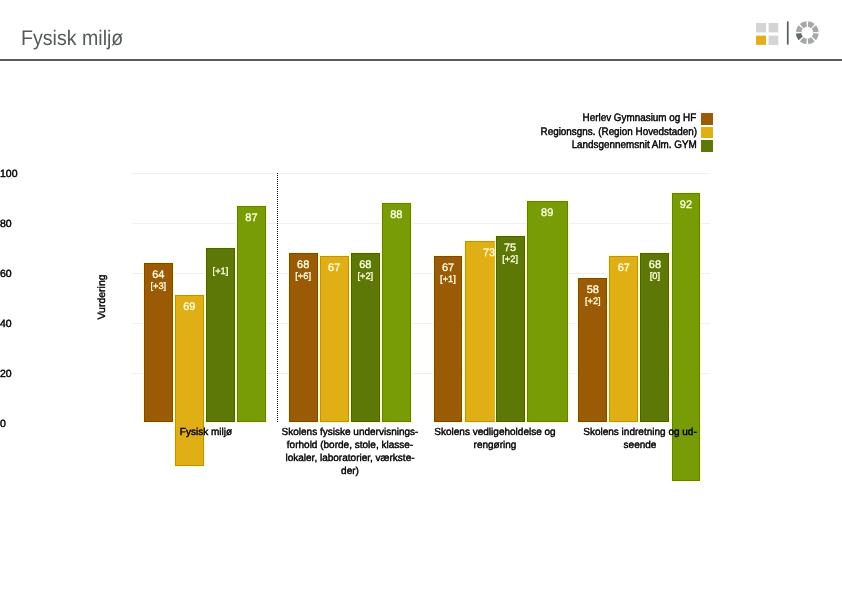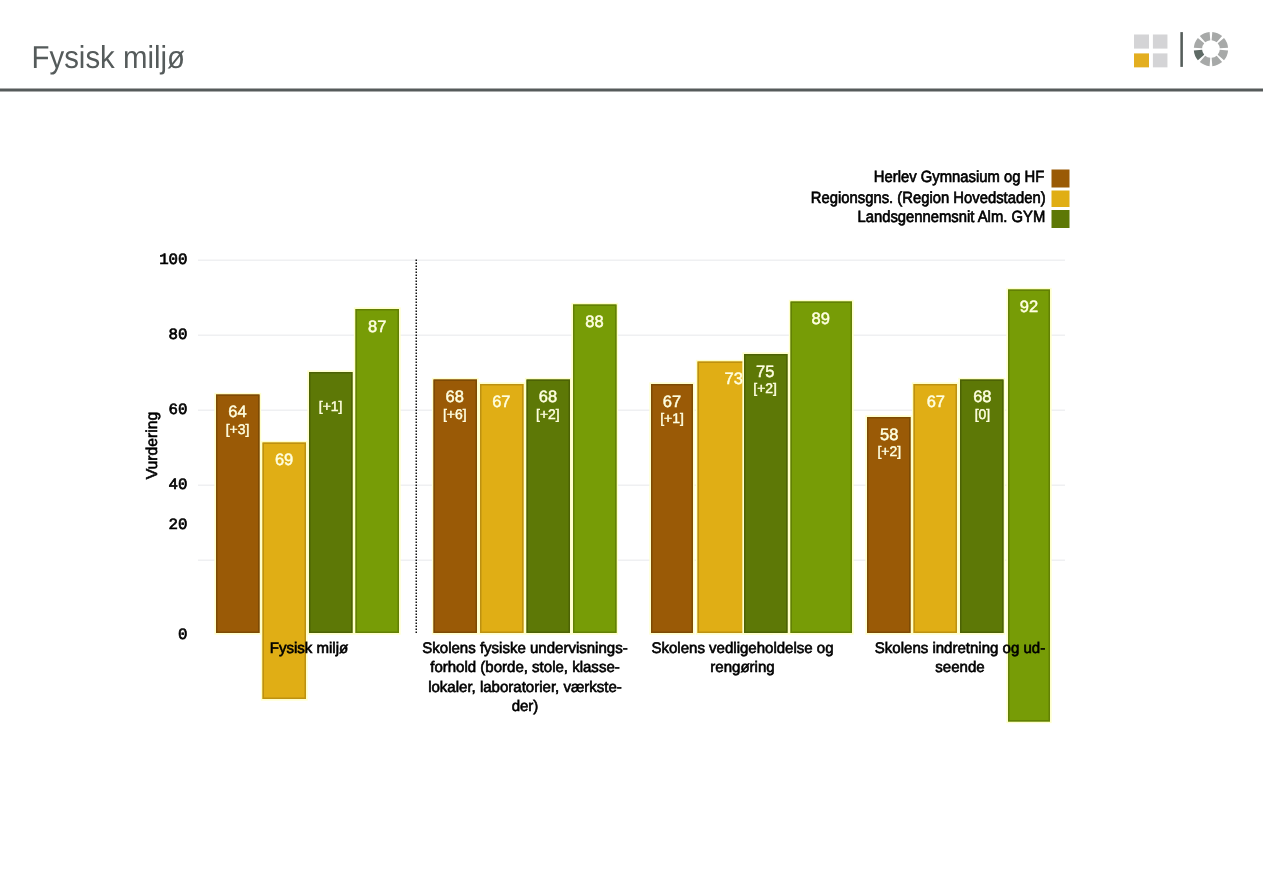--- a/index.html
+++ b/index.html
@@ -12,22 +12,22 @@
   #slide-title{position:absolute;left:21px;top:27px;font-size:21.2px;color:#555b5b;
                letter-spacing:0px;white-space:nowrap;transform:scaleX(0.925);transform-origin:0 50%;}
   #header-rule{position:absolute;left:0;top:59.2px;width:842px;height:1.6px;background:#565b5b;}
 
   
   #logo{position:absolute;left:755.6px;top:22.6px;width:68px;height:34px;}
 
   
   #chart{position:absolute;left:0;top:0;width:842px;height:595px;}
   .gridline{position:absolute;left:0;width:578px;height:1px;background:#eff0f2;}
-  .ytick{position:absolute;right:0;font-size:10.5px;color:#000;text-align:right;
-         white-space:nowrap;transform:translateY(-50%) translateY(0.9px);font-family:Liberation Mono, monospace;-webkit-text-stroke:0.45px #000;}
+  .ytick{position:absolute;right:0;font-size:10.5px;color:#000;
+         white-space:nowrap;transform:translateY(-50%) translateY(0.9px);-webkit-text-stroke:0.45px #000;}
   #ylabel{position:absolute;font-size:10.5px;color:#000;white-space:nowrap;
           transform:rotate(-90deg);transform-origin:50% 50%;-webkit-text-stroke:0.4px #000;}
   .divider{position:absolute;width:0;border-left:1px dotted #111;}
 
   .bar{position:absolute;box-sizing:border-box;}
   .barval{position:absolute;left:0;width:100%;text-align:center;font-size:11px;
           color:#ffffe0;white-space:nowrap;-webkit-text-stroke:0.32px #ffffe0;}
   .bardelta{position:absolute;left:0;width:100%;text-align:center;font-size:9.3px;
             color:#ffffe0;white-space:nowrap;-webkit-text-stroke:0.3px #ffffe0;}
   .catlabel{position:absolute;font-size:10.2px;color:#000;text-align:center;line-height:13.07px;
@@ -68,21 +68,21 @@
           <path d="M39.88529652875568 4.801643353916177 A11.45 11.45 0 0 1 42.59335169387964 -1.7361801533806007 L46.813604802959816 1.8682565148519172 A5.9 5.9 0 0 0 45.418187730974545 5.237091335205716 Z" fill="#a7a9a8"></path>
           <path d="M43.86381984661939 -3.0066483061203497 A11.45 11.45 0 0 1 50.401643353916164 -5.714703471244314 L50.837091335205706 -0.1818122690254551 A5.9 5.9 0 0 0 47.46825651485191 1.2136048029598197 Z" fill="#a7a9a8"></path>
         </g>
     </svg>
   </div>
 
   <div id="chart">
       <div class="gridline" style="left: 132px; top: 422.5px; background: transparent;"></div>
       <div class="ytick" style="left: 0px; width: 125px; top: 422.5px;">0</div>
       <div class="gridline" style="left: 132px; top: 372.66px;"></div>
-      <div class="ytick" style="left: 0px; width: 125px; top: 350px;">20</div>
+      <div class="ytick" style="left: 0px; width: 125px; top: 373px;">20</div>
       <div class="gridline" style="left: 132px; top: 322.82px;"></div>
       <div class="ytick" style="left: 0px; width: 125px; top: 322.82px;">40</div>
       <div class="gridline" style="left: 132px; top: 272.98px;"></div>
       <div class="ytick" style="left: 0px; width: 125px; top: 272.98px;">60</div>
       <div class="gridline" style="left: 132px; top: 223.14px;"></div>
       <div class="ytick" style="left: 0px; width: 125px; top: 223.14px;">80</div>
       <div class="gridline" style="left: 132px; top: 173.3px;"></div>
       <div class="ytick" style="left: 0px; width: 125px; top: 173.3px;">100</div>
       <div id="ylabel" style="left: 78.7px; top: 290.5px;">Vurdering</div>
       <div class="bar" style="left: 143.9px; top: 263.012px; width: 28.9px; height: 159.488px; background: rgb(154, 90, 6); border: 0.55px solid rgb(125, 74, 4); box-shadow: rgb(255, 255, 204) 0px 0px 0px 1.1px;">

